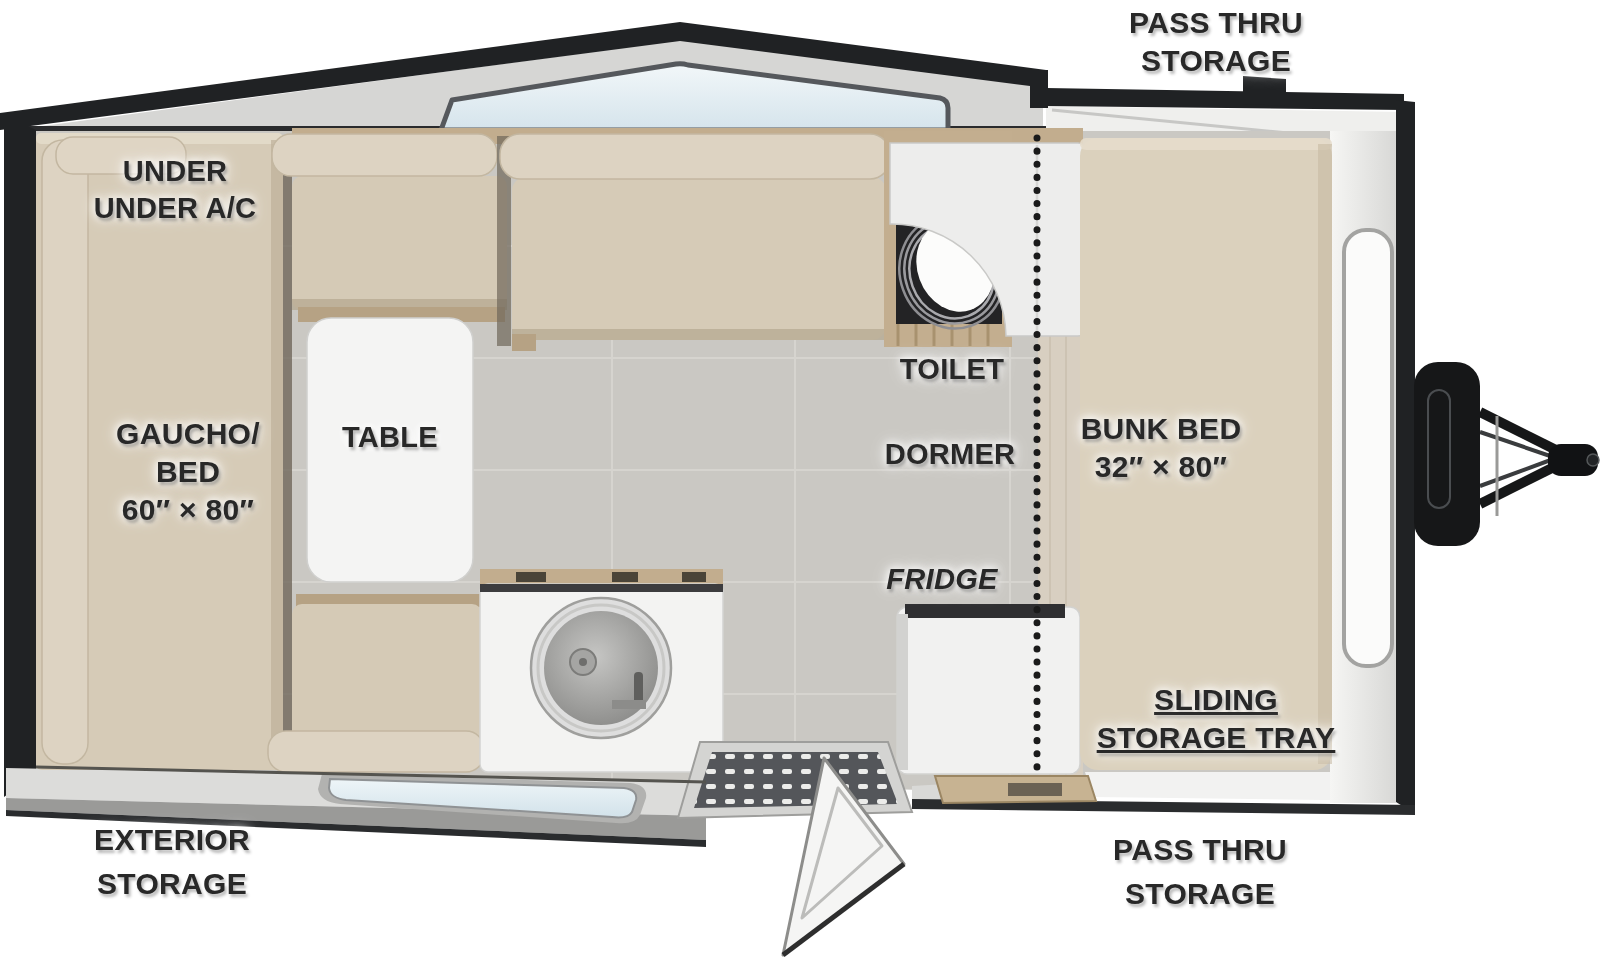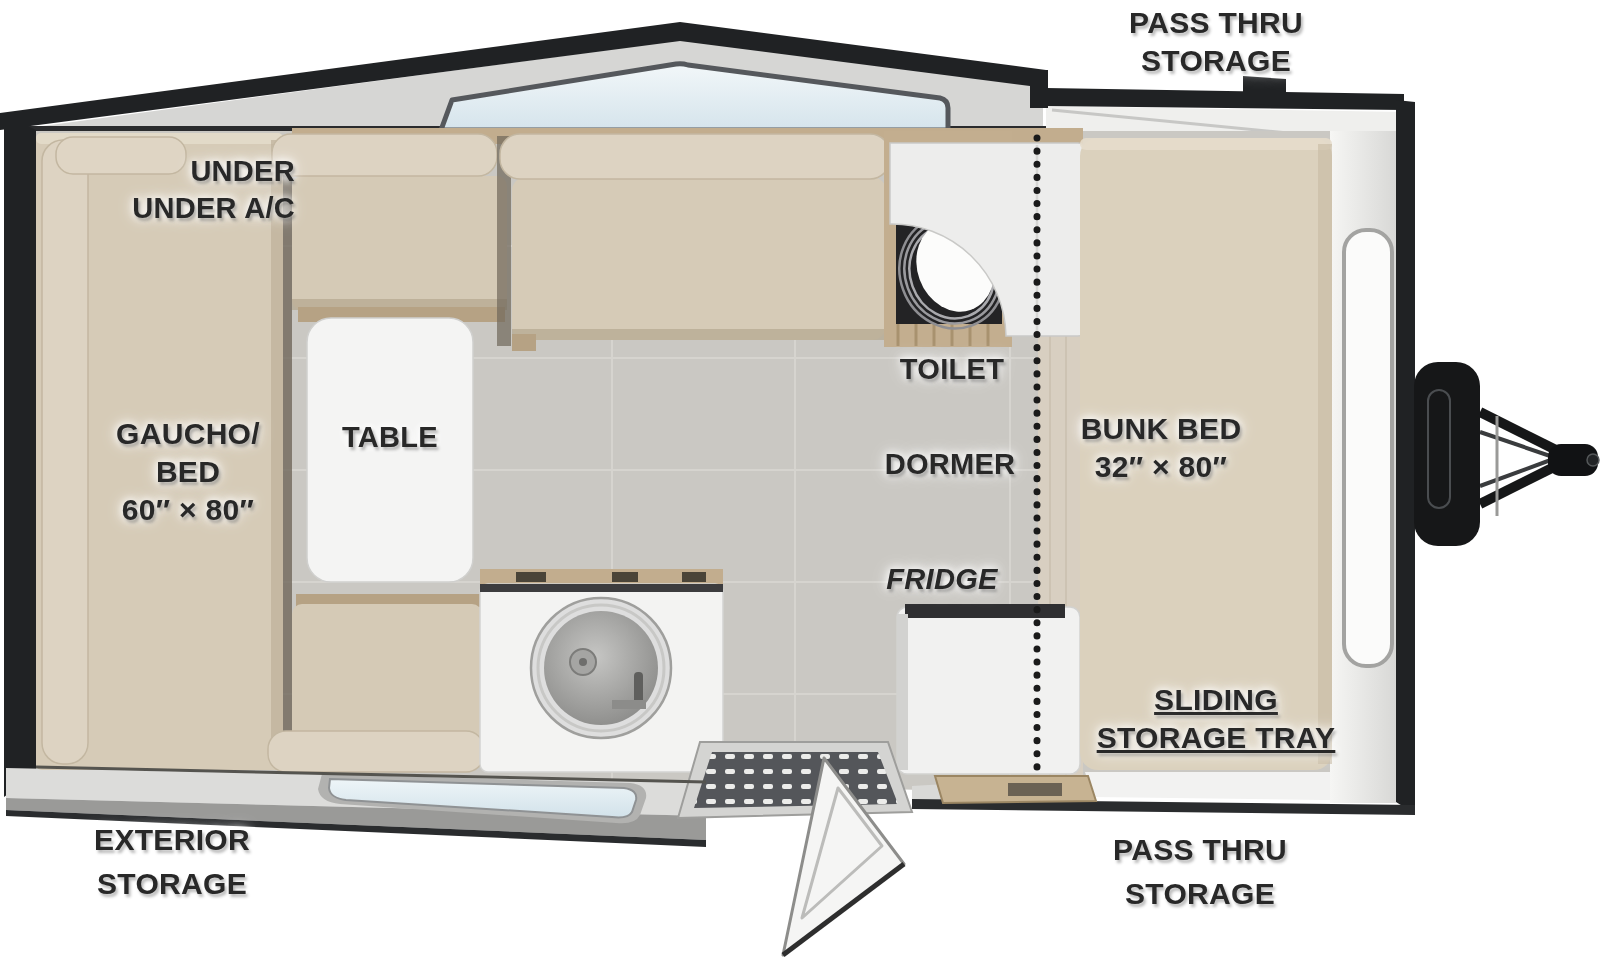--- a/index.html
+++ b/index.html
@@ -224,40 +224,40 @@
     <rect x="1548" y="444" width="50" height="32" rx="13" fill="#111214"></rect>
     <circle cx="1593" cy="460" r="6" fill="#222426" stroke="#55585a" stroke-width="1.5"></circle>
   </g>
 </svg>
 
 <div class="lbl fs30" style="left:1076px;top:4px;width:280px;">
   <span>PASS THRU</span>
   <span>STORAGE</span>
 </div>
 
-<div class="lbl fs29" style="left:55px;top:153px;width:240px;text-align:right;">
+<div class="lbl fs29" style="left:55px;top:153px;width:240px;">
   <span>UNDER</span>
   <span>UNDER A/C</span>
 </div>
 
 <div class="lbl fs30" style="left:68px;top:415px;width:240px;">
   <span>GAUCHO/</span>
   <span>BED</span>
   <span>60″ × 80″</span>
 </div>
 
 <div class="lbl fs29" style="left:290px;top:410px;width:200px;margin-top:9px;">
   <span>TABLE</span>
 </div>
 
 <div class="lbl fs29" style="left:852px;top:351px;width:200px;">
   <span>TOILET</span>
 </div>
 
-<div class="lbl fs29" style="left:850px;top:436px;width:200px;margin-top:10px;">
+<div class="lbl fs29" style="left:850px;top:436px;width:200px;">
   <span>DORMER</span>
 </div>
 
 <div class="lbl fs29" style="left:842px;top:561px;width:200px;font-style:italic;">
   <span>FRIDGE</span>
 </div>
 
 <div class="lbl fs30" style="left:1041px;top:410px;width:240px;">
   <span>BUNK BED</span>
   <span>32″ × 80″</span>

